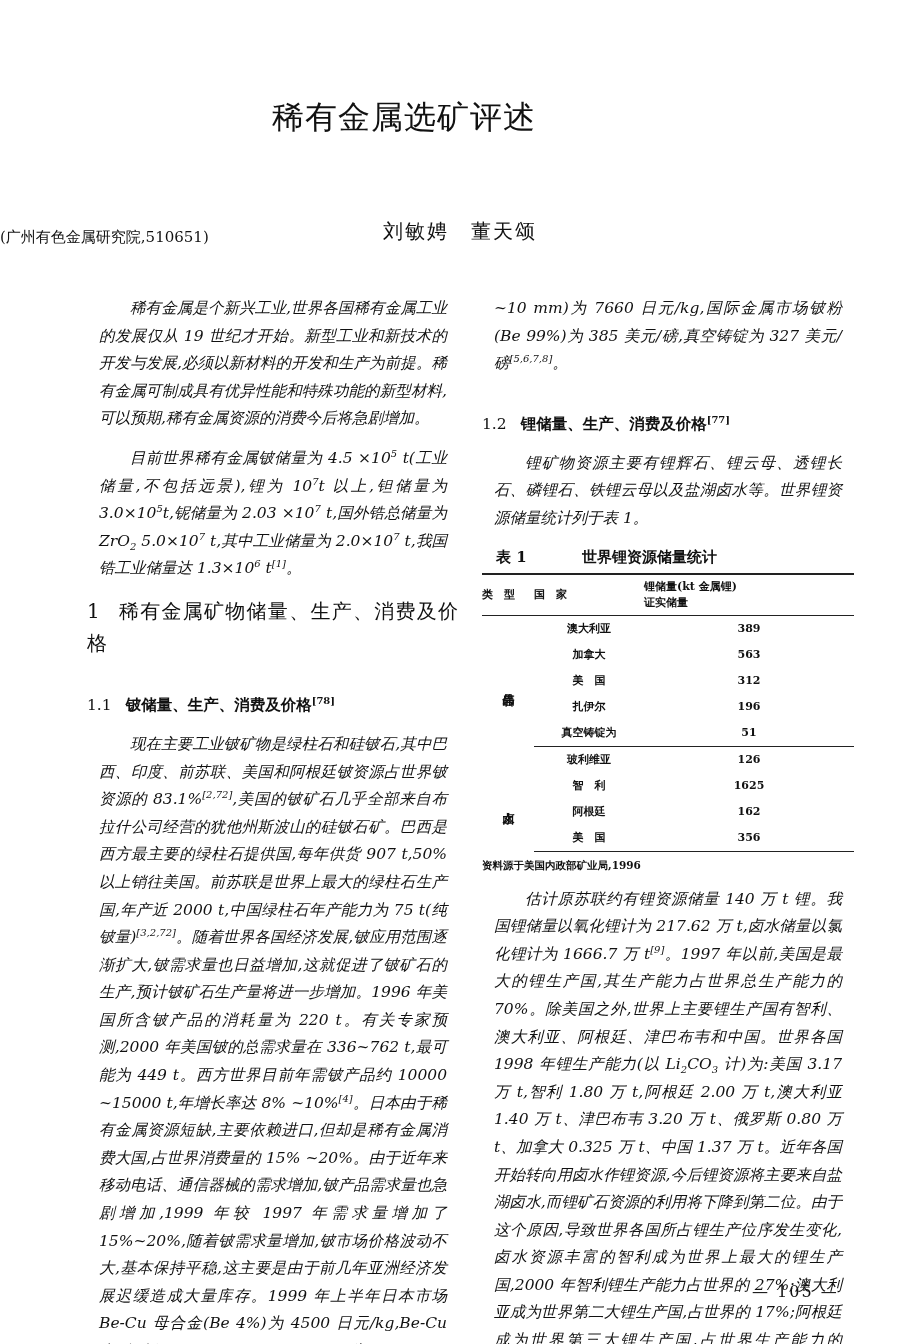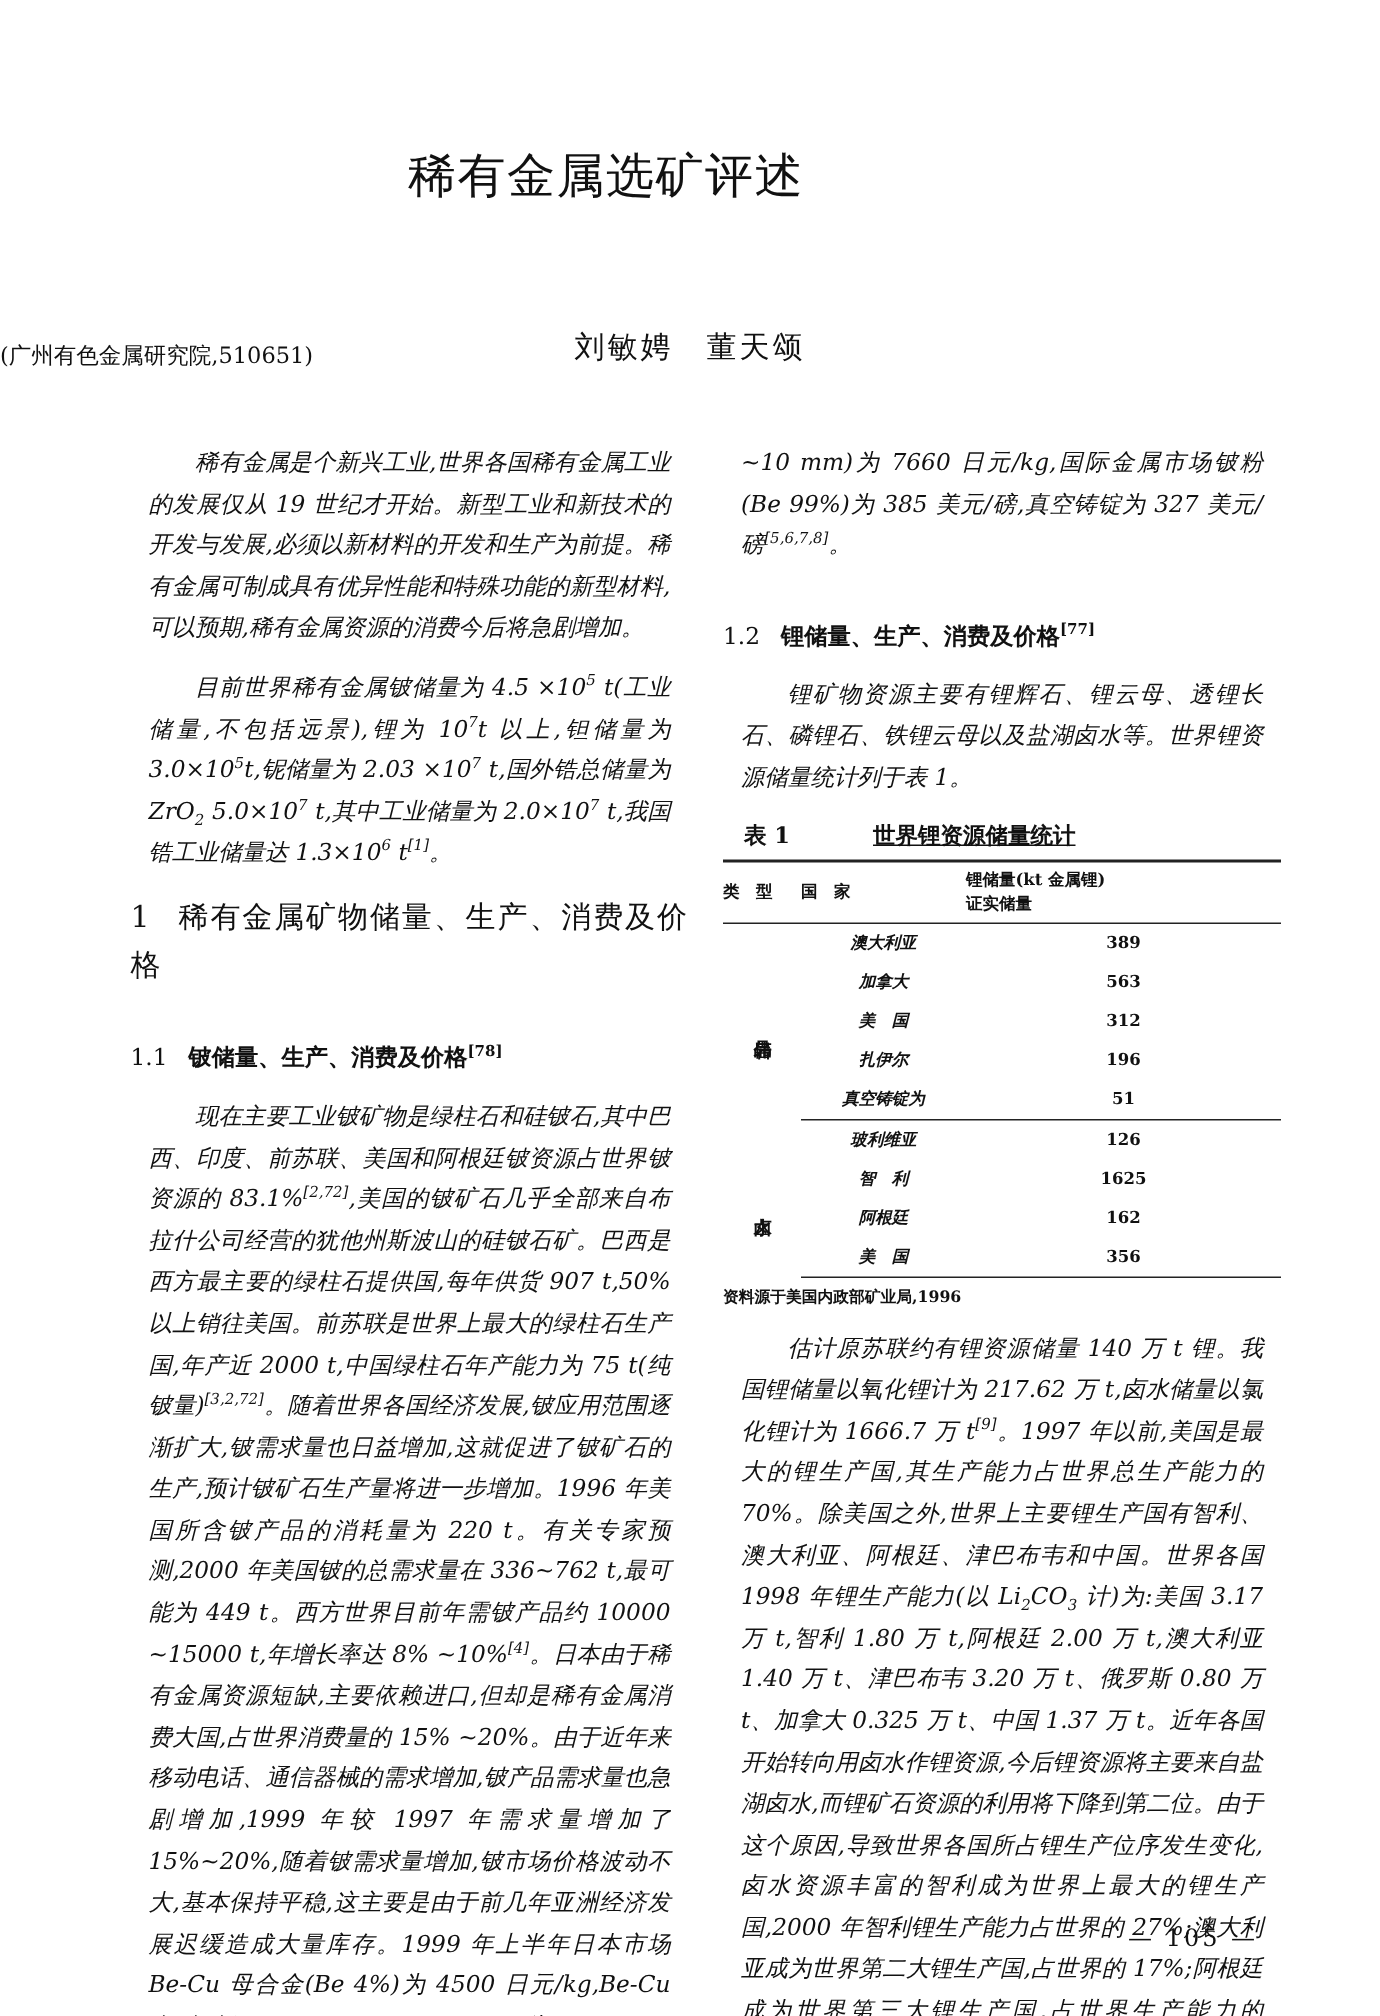--- a/index.html
+++ b/index.html
@@ -16,28 +16,28 @@
     .col.left { left: 87px; }
     .col.right { left: 482px; }
     .col p { margin: 12px; text-indent: 2em; font-style: italic; }
     .col p.noindent { text-indent: 0; }
     sup { font-size: 10px; line-height: 0; }
     sub { font-size: 10px; line-height: 0; }
     .h1 { font-size: 20px; margin: 10px 0 6px 0; line-height: 32px; letter-spacing: 1px; }
     .h1 .num { margin-right: 18px; }
     .h2 { font-size: 15.5px; font-weight: bold; line-height: 27px; margin-top: 32px; }
     .h2 .num { margin-right: 14px; font-weight: normal; }
-    .tbl-caption { font-size: 15px; font-weight: bold; margin: 2px 0 4px 14px; line-height: 24px; text-decoration: underline; }
+    .tbl-caption { font-size: 15px; font-weight: bold; margin: 2px 0 4px 14px; line-height: 24px; }
     .tbl-caption .lbl { display: inline-block; width: 86px; }
     table.data { width: 372px; border-collapse: collapse; font-size: 11px; line-height: 16px; }
     table.data th { font-weight: bold; font-size: 11px; padding: 4px 0; border-top: 2px solid #222;
                     border-bottom: 1.5px solid #222; }
     table.data td { text-align: center; padding: 4px 0; height: 18px; font-weight: bold; }
     table.data td.type { width: 52px; font-size: 12px; line-height: 13px; vertical-align: middle; }
-    table.data td.country { width: 110px; font-style: italic; }
+    table.data td.country { width: 110px; }
     table.data tr.groupend td { border-bottom: 1.5px solid #222; }
     .source { font-size: 10.5px; font-weight: bold; margin: 4px 0 6px 0; line-height: 18px; }
     .page-num { position: absolute; top: 1282px; left: 752px; font-size: 16px; letter-spacing: 2px; }
     .vert { writing-mode: vertical-rl; text-orientation: upright; display: inline-block; }
   </style>
 </head>
 <body>
 
 <div class="title">稀有金属选矿评述</div>
 <div class="authors">刘敏娉　董天颂</div>

